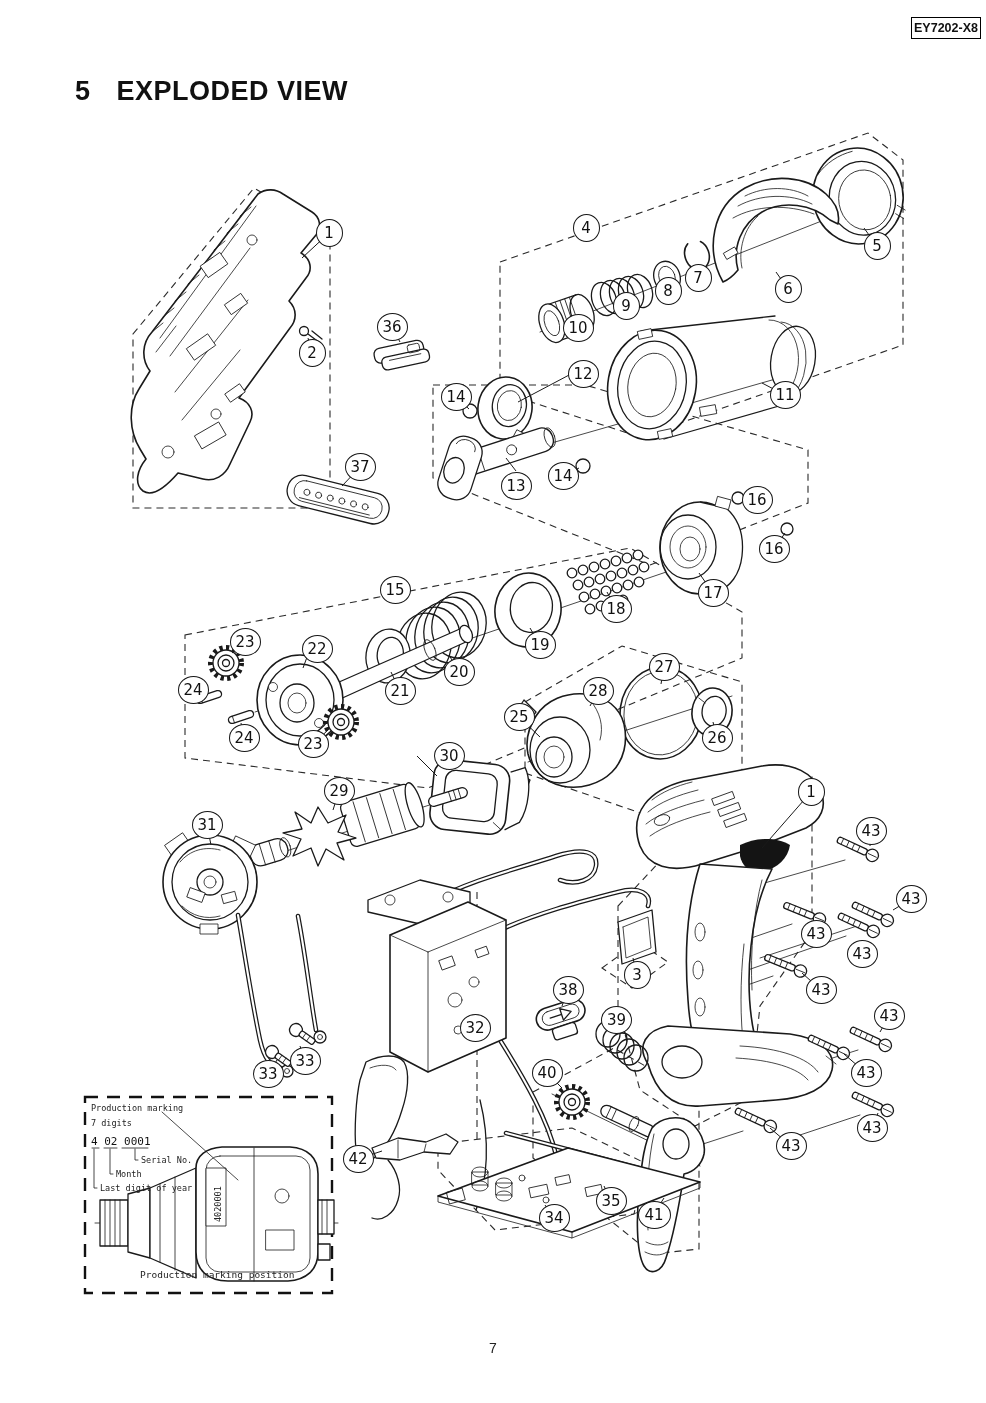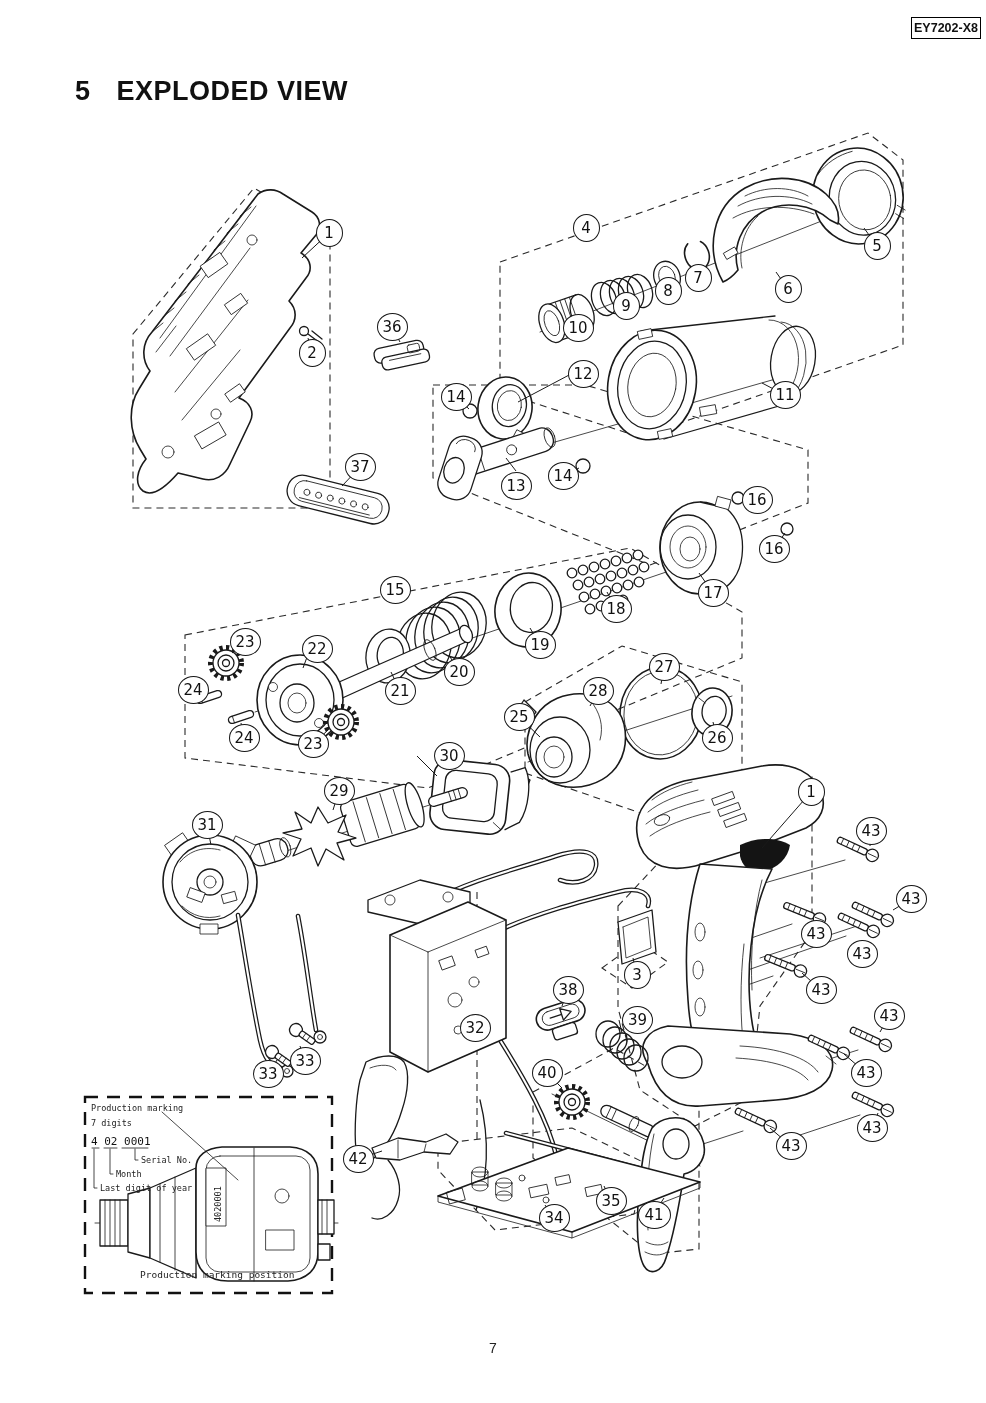--- a/index.html
+++ b/index.html
@@ -617,21 +617,21 @@
       <div class="callout" style="width: 31px; left: 648.5px; top: 653px;">27</div>
       <div class="callout" style="width: 31px; left: 582.5px; top: 677px;">28</div>
       <div class="callout" style="width: 31px; left: 701.5px; top: 724px;">26</div>
       <div class="callout" style="width: 31px; left: 503.5px; top: 703px;">25</div>
       <div class="callout" style="width: 31px; left: 401.5px; top: 742px; margin-left: 32px;">30</div>
       <div class="callout" style="width: 31px; left: 323.5px; top: 777px;">29</div>
       <div class="callout" style="width: 31px; left: 191.5px; top: 811px; text-align: right;">31</div>
       <div class="callout" style="width: 27px; left: 797.5px; top: 778px;">1</div>
       <div class="callout" style="width: 27px; left: 623.5px; top: 961px;">3</div>
       <div class="callout" style="width: 31px; left: 552.5px; top: 976px;">38</div>
-      <div class="callout" style="width: 31px; left: 622px; top: 1006px; text-align: center;">39</div>
+      <div class="callout" style="width: 31px; left: 601px; top: 1006px; text-align: center;">39</div>
       <div class="callout" style="width: 31px; left: 459.5px; top: 1014px;">32</div>
       <div class="callout" style="width: 31px; left: 289.5px; top: 1047px;">33</div>
       <div class="callout" style="width: 31px; left: 252.5px; top: 1060px;">33</div>
       <div class="callout" style="width: 31px; left: 531.5px; top: 1059px;">40</div>
       <div class="callout" style="width: 31px; left: 342.5px; top: 1145px;">42</div>
       <div class="callout" style="width: 31px; left: 595.5px; top: 1187px;">35</div>
       <div class="callout" style="width: 31px; left: 538.5px; top: 1204px;">34</div>
       <div class="callout" style="width: 33px; left: 637.5px; top: 1201px;">41</div>
       <div class="callout" style="width: 31px; left: 855.5px; top: 817px;">43</div>
       <div class="callout" style="width: 31px; left: 895.5px; top: 885px;">43</div>

